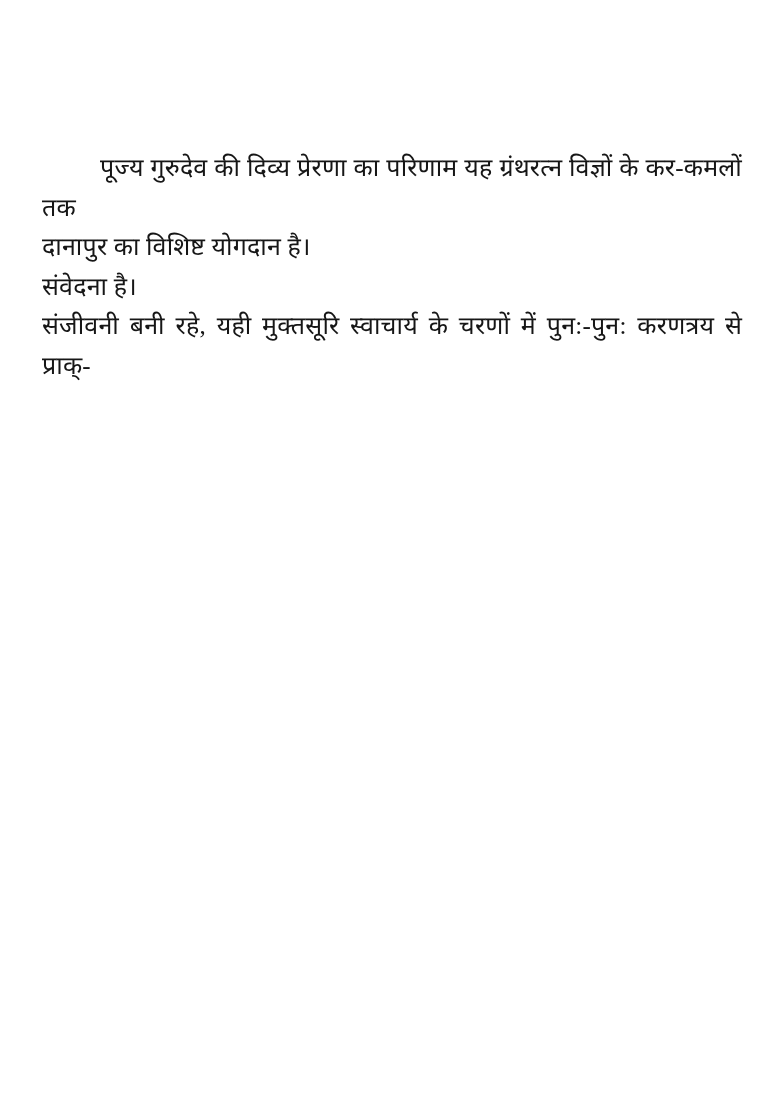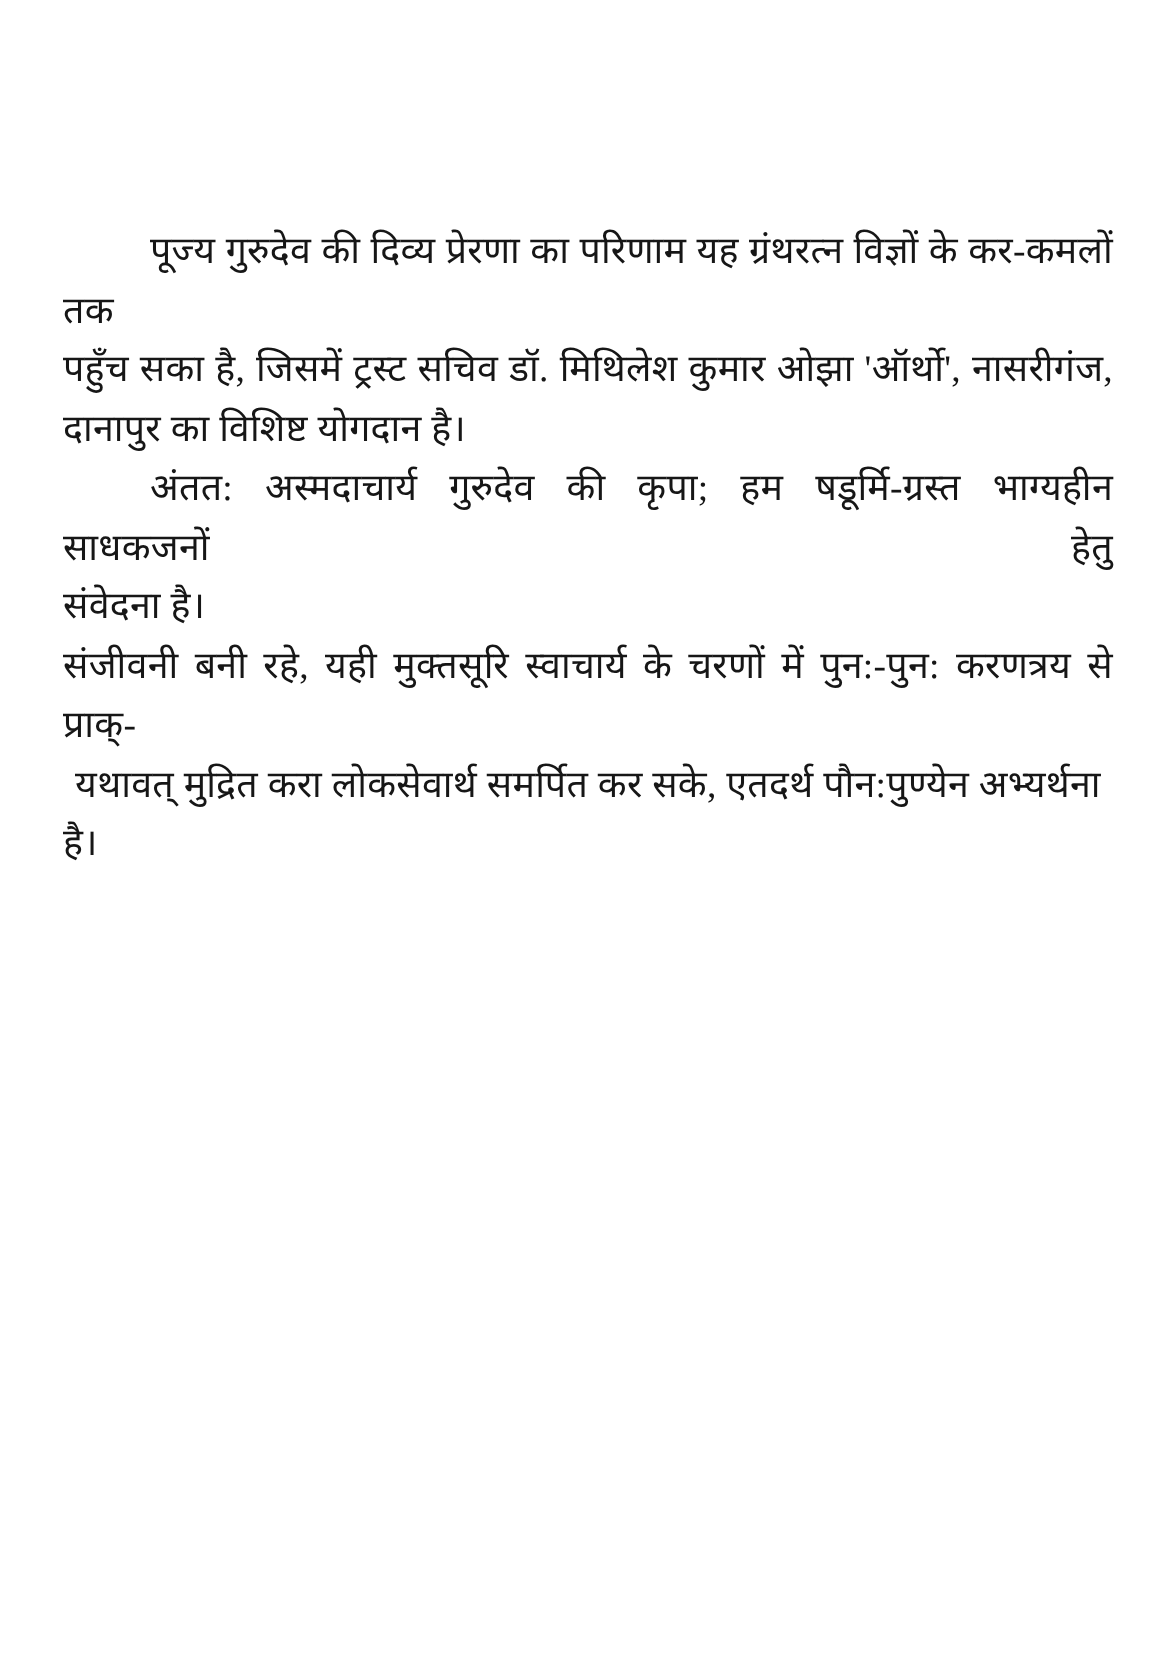--- a/index.html
+++ b/index.html
@@ -42,25 +42,22 @@
     text-align-last: left;
   }
 </style>
 </head>
 <body>
 
 <div class="page">
   <div class="textblock" id="textblock">
       <div class="paragraph">
         <div class="text-line first">पूज्य गुरुदेव की दिव्य प्रेरणा का परिणाम यह ग्रंथरत्न विज्ञों के कर-कमलों तक</div>
-        <div class="text-line">पहुँच सका है, जिसमें ट्रस्ट सचिव डॉ. मिथिलेश कुमार ओझा 'ऑर्थो', नासरीगंज,</div>
         <div class="text-line last">दानापुर का विशिष्ट योगदान है।</div>
       </div>
       <div class="paragraph">
-        <div class="text-line first">अंतत: अस्मदाचार्य गुरुदेव की कृपा; हम षडूर्मि-ग्रस्त भाग्यहीन साधकजनों हेतु</div>
         <div class="text-line last">संवेदना है।</div>
         <div class="text-line">संजीवनी बनी रहे, यही मुक्तसूरि स्वाचार्य के चरणों में पुन:-पुन: करणत्रय से प्राक्-</div>
       </div>
       <div class="paragraph">
-        <div class="text-line last">यथावत् मुद्रित करा लोकसेवार्थ समर्पित कर सके, एतदर्थ पौन:पुण्येन अभ्यर्थना है।</div>
       </div>
     </div>
 </div>
 
 </body></html>

